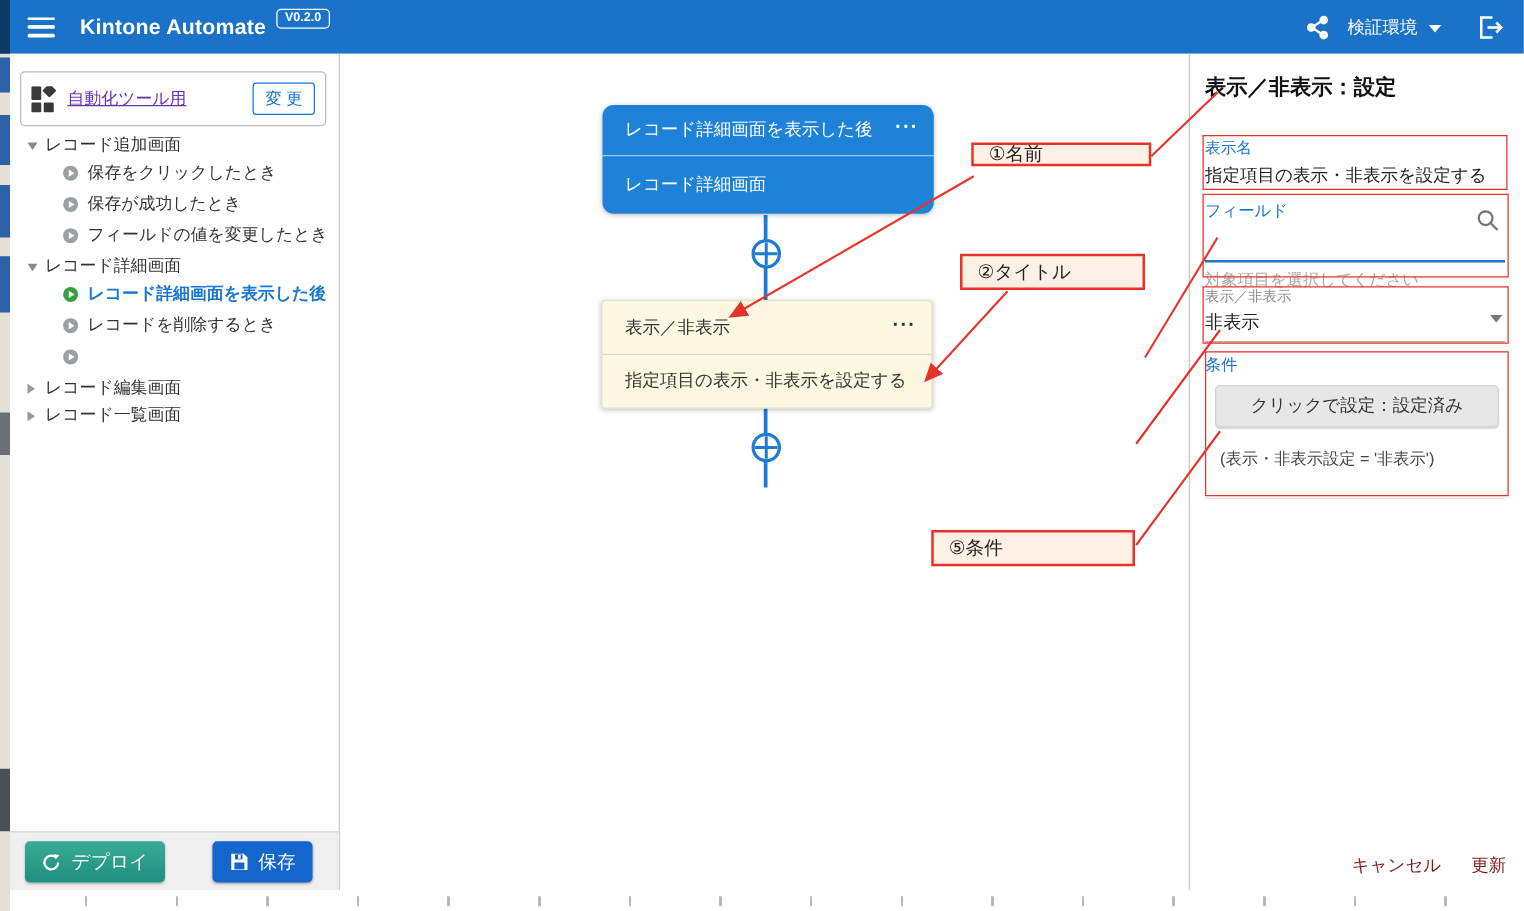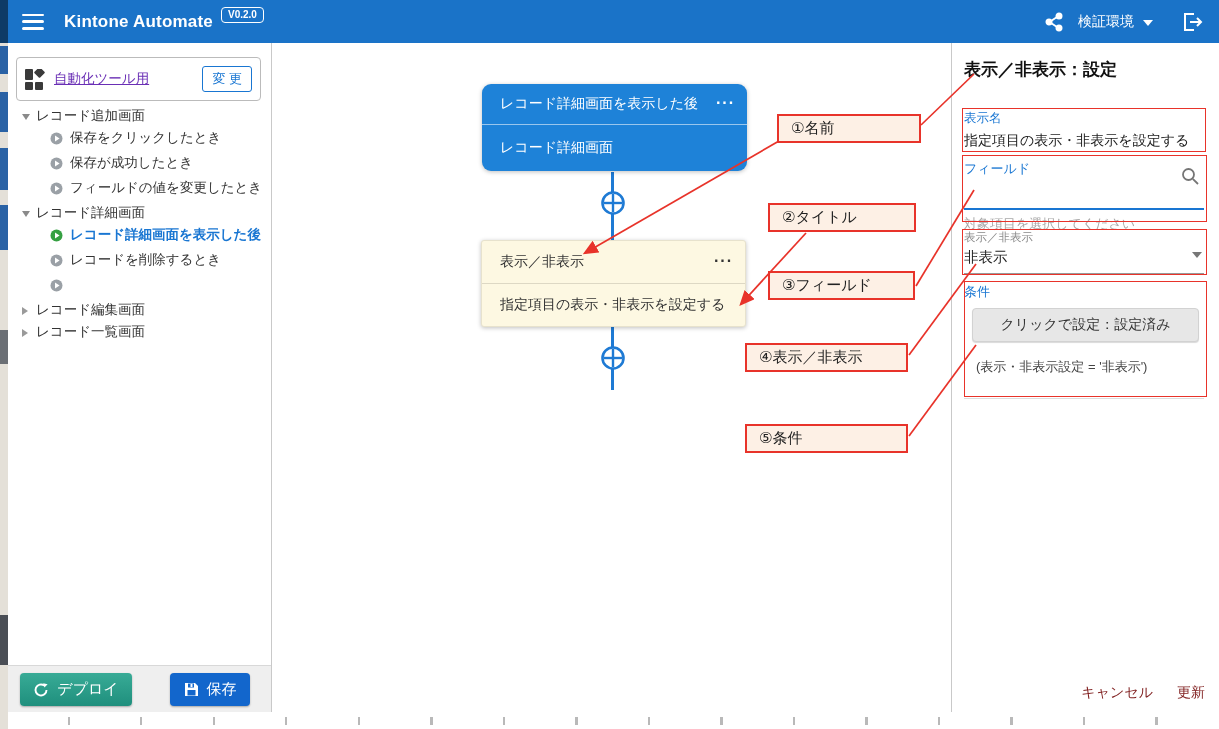--- a/index.html
+++ b/index.html
@@ -50,21 +50,21 @@
   .node.cream { left:481px; top:240px; background:#fdf8e2; border-radius:3px; color:#333; border:1px solid #e7e2cd; }
   .node-head { position:relative; height:41px; display:flex; align-items:center; font-size:14px; padding:0 34px 0 18px; }
   .node.blue .node-head { border-bottom:1px solid rgba(255,255,255,.55); }
   .node.cream .node-head { height:43px; border-bottom:1px solid #ddd8c4; }
   .node-body { display:flex; align-items:center; font-size:14px; padding:0 12px 0 18px; height:46px; }
   .node.cream .node-body { height:42px; }
   .node-menu { position:absolute; right:12px; top:50%; transform:translateY(-58%); font-size:16px; letter-spacing:1px; font-weight:bold; cursor:pointer; }
 
   
   .ann { position:absolute; background:#fdf0e5; border:2px solid #e8332a; font-size:15px; color:#222; display:flex; align-items:center; padding-left:12px; z-index:40; }
-  .ann1 { left:777px; top:114px; width:144px; height:29px; }
+  .ann1 { left:777px; top:114px; width:144px; height:19px; }
   .ann2 { left:768px; top:203px; width:148px; height:29px; }
   .ann3 { left:768px; top:271px; width:147px; height:29px; }
   .ann4 { left:745px; top:343px; width:163px; height:29px; }
   .ann5 { left:745px; top:424px; width:163px; height:29px; }
 
   
   .pr { position:absolute; border:1.6px solid #e8332a; z-index:45; pointer-events:none; }
   .pr1 { left:962px; top:108px; width:244px; height:44px; }
   .pr2 { left:962px; top:155px; width:245px; height:67px; }
   .pr3 { left:962px; top:229px; width:245px; height:46px; }
@@ -279,26 +279,20 @@
         <line x1="13" y1="4" x2="13" y2="22" stroke="#1e7ad4" stroke-width="2.4"></line>
       </svg>
   </div>
 
   <div class="ann ann1">
       <span>①名前</span>
     </div>
   <div class="ann ann2">
       <span>②タイトル</span>
     </div>
-  <div class="ann ann3">
-      <span>③フィールド</span>
-    </div>
-  <div class="ann ann4">
-      <span>④表示／非表示</span>
-    </div>
   <div class="ann ann5">
       <span>⑤条件</span>
     </div>
 
   <section class="panel">
     <h2 class="panel-title">表示／非表示：設定</h2>
 
     <div class="grp-name">
       <div class="f-label-blue">表示名</div>
       <div class="value">指定項目の表示・非表示を設定する</div>

